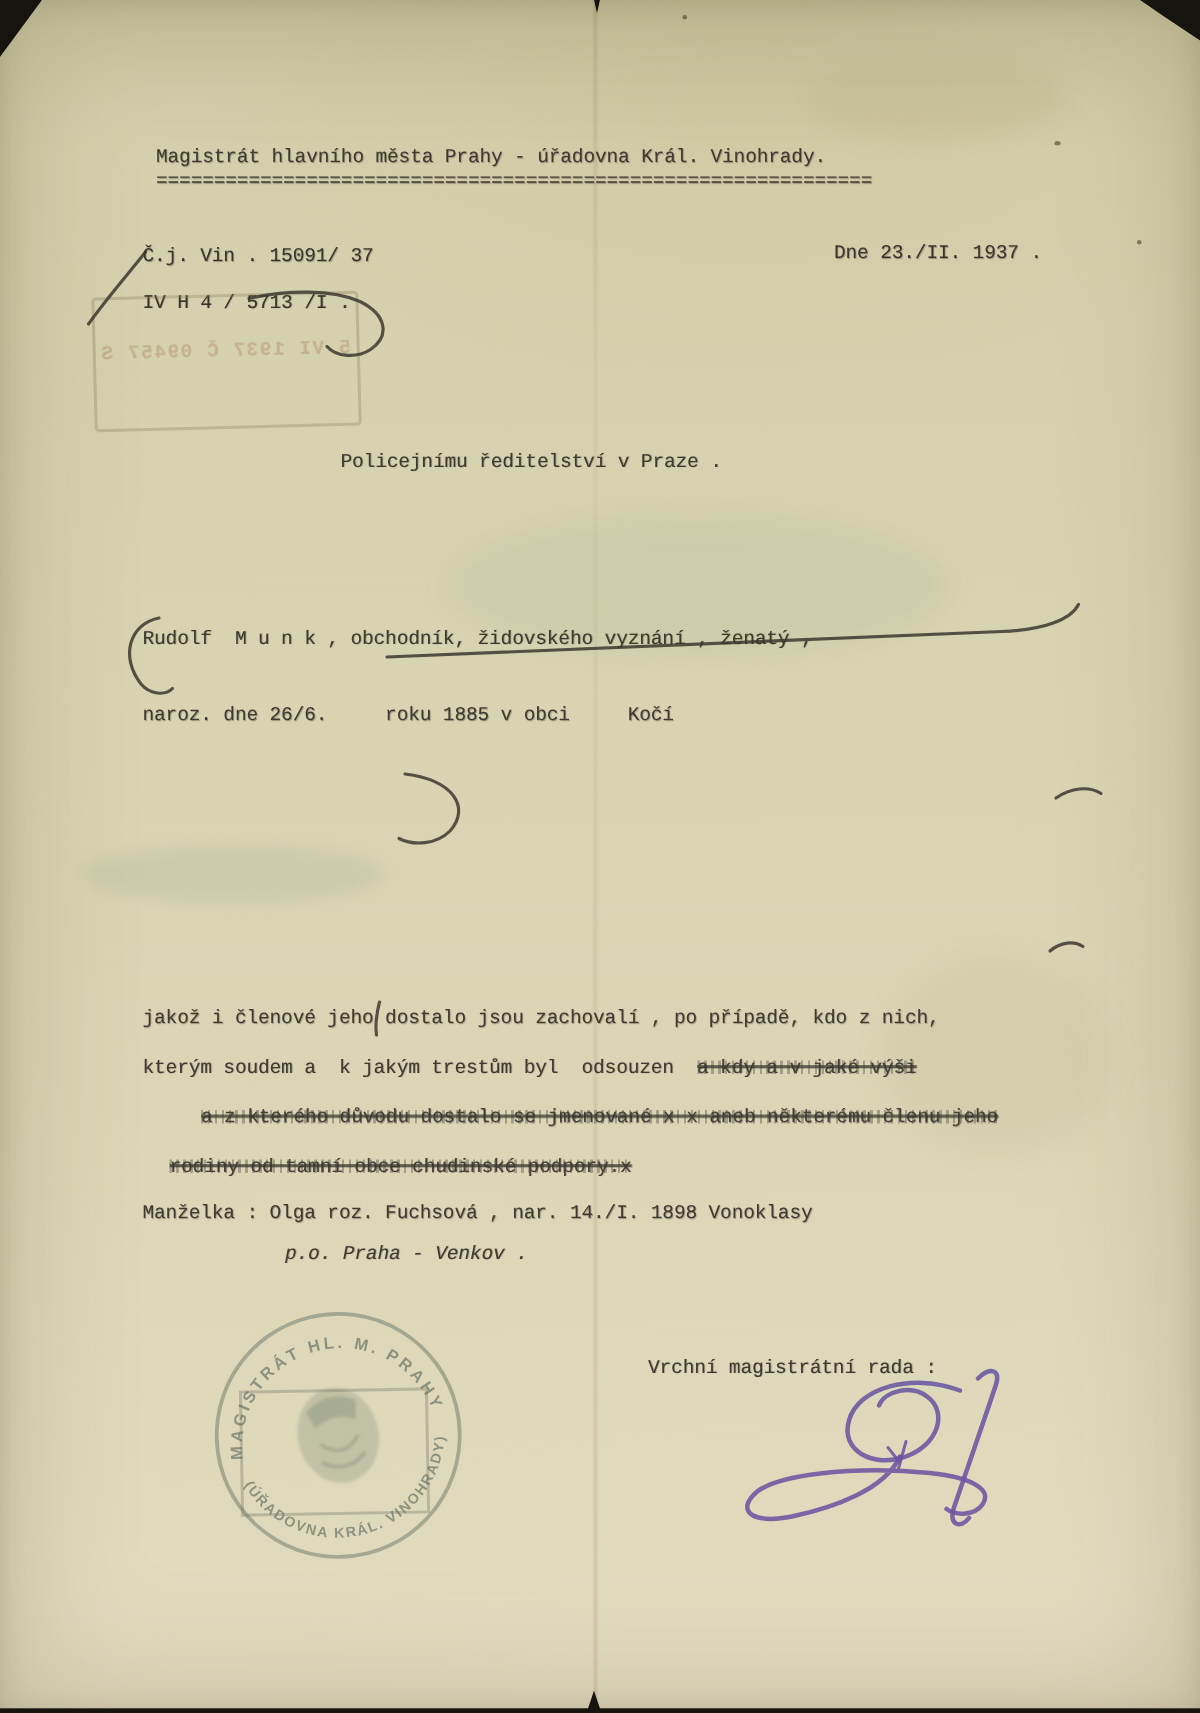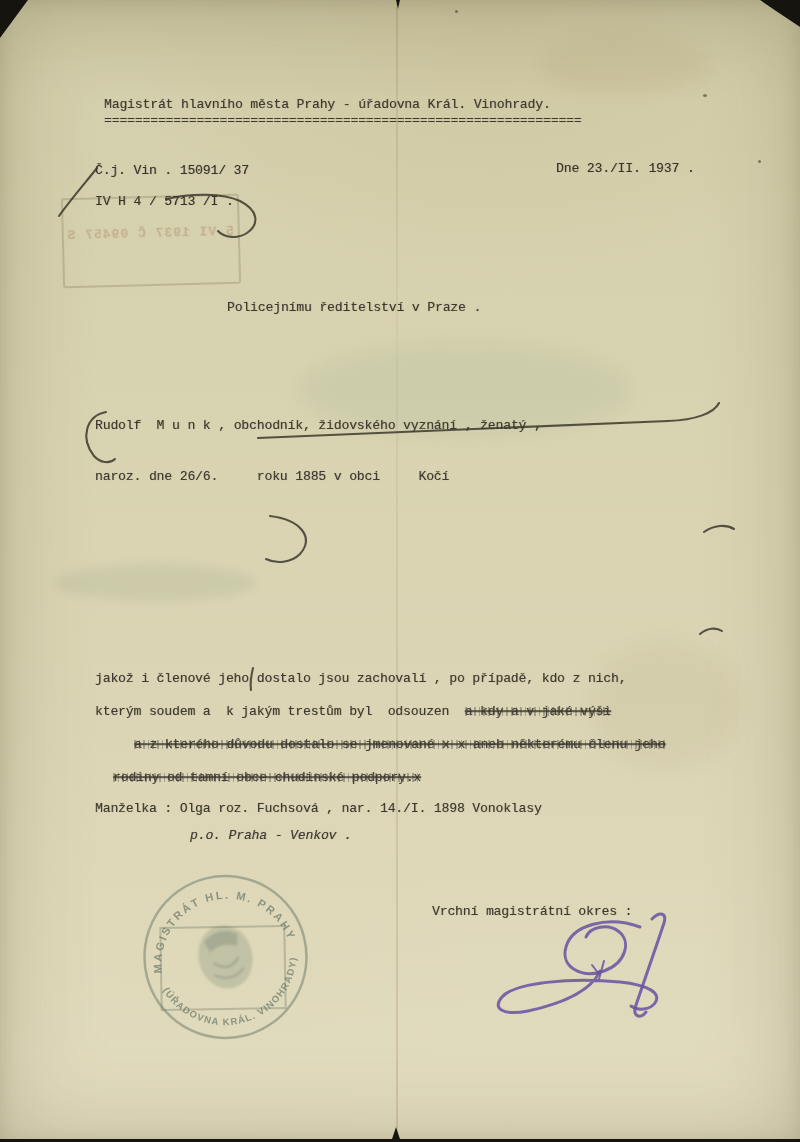--- a/index.html
+++ b/index.html
@@ -87,21 +87,21 @@
 
   <div class="tw" style="left:95px;top:418px;"><span>Rudolf  M u n k , </span><span>obchodník, židovského vyznání</span><span> , ženatý ,</span></div>
   <div class="tw" style="left:95px;top:469px;">naroz. dne 26/6.     roku 1885 v obci     Kočí</div>
   <div class="tw" style="left:95px;top:671px;">jakož i členové jeho dostalo jsou zachovalí , po případě, kdo z nich,</div>
   <div class="tw" style="left:95px;top:704px;"><span>kterým soudem a  k jakým trestům byl  odsouzen  </span><span class="xstruck">a kdy a v jaké výši</span></div>
   <div class="tw" style="left:95px;top:737px;margin-left:39px;"><span class="xstruck">a z kterého důvodu dostalo se jmenované x x aneb některému členu jeho</span></div>
   <div class="tw" style="left:113px;top:770px;"><span class="xstruck">rodiny od tamní obce chudinské podpory.x</span></div>
   <div class="tw" style="left:95px;top:801px;">Manželka : Olga roz. Fuchsová , nar. 14./I. 1898 Vonoklasy</div>
   <div class="tw" style="left:190px;top:828px;font-style:italic;">p.o. Praha - Venkov .</div>
 
-  <div class="tw" style="left:432px;top:904px;">Vrchní magistrátní okres :</div>
+  <div class="tw" style="left:432px;top:904px;">Vrchní magistrátní rada :</div>
 
   <svg width="800" height="1142" viewBox="0 0 800 1142" style="left:0;top:0;">
     <path class="penpath" d="M 106 412 C 86 416, 80 438, 94 456 C 100 463, 110 464, 115 459"></path>
     <path class="penpath" d="M 258 438 C 420 431, 560 425, 668 421 C 696 420, 714 413, 719 403"></path>
     <path class="penpath" d="M 97 168 C 86 182, 71 199, 59 216"></path>
     <path class="penpath" d="M 166 199 C 192 193, 222 193, 240 201 C 258 210, 260 224, 247 233 C 238 239, 224 238, 218 231"></path>
     <path class="penpath" d="M 270 516 C 302 520, 314 538, 300 554 C 291 563, 276 564, 266 559"></path>
     <path class="penpath" d="M 704 532 C 714 525, 726 524, 734 529"></path>
     <path class="penpath" d="M 700 634 C 707 628, 716 627, 722 631"></path>
     <path class="penpath" d="M 253 668 C 251 676, 250 683, 251 690"></path>

